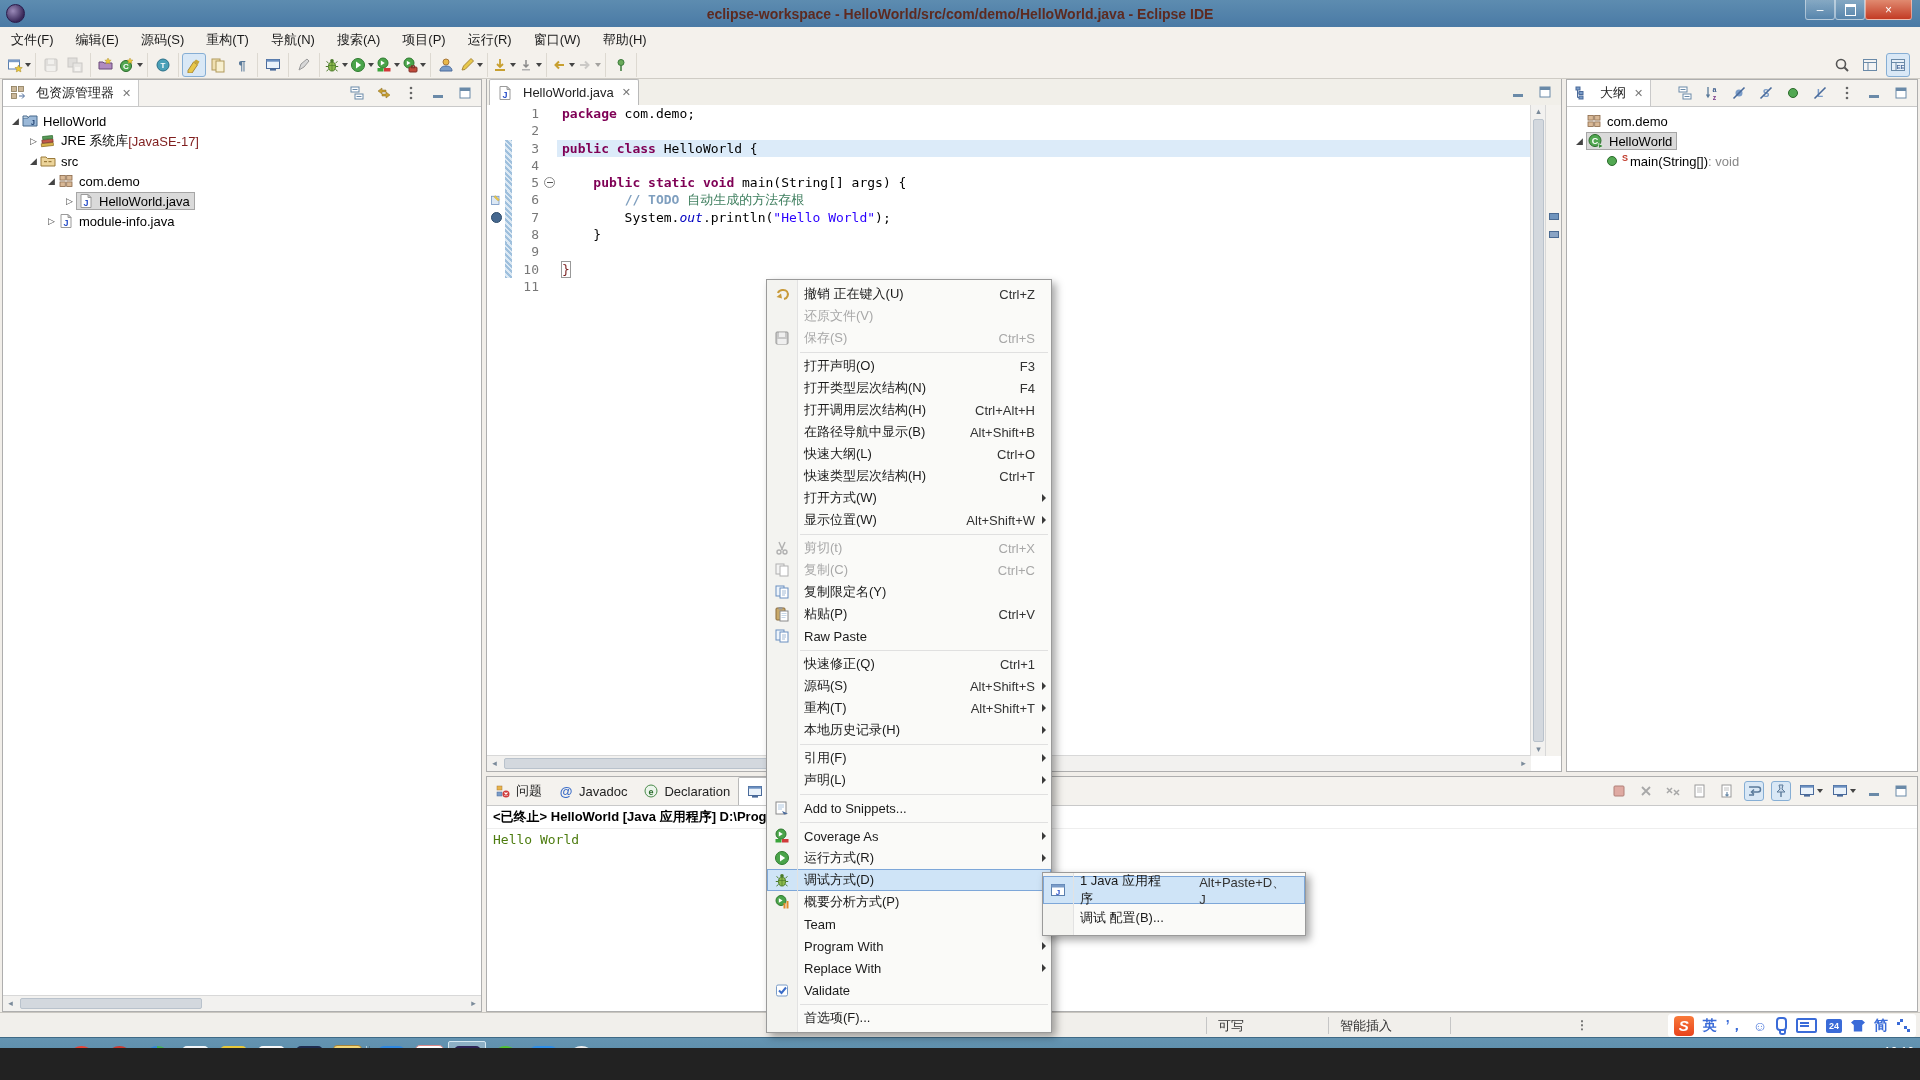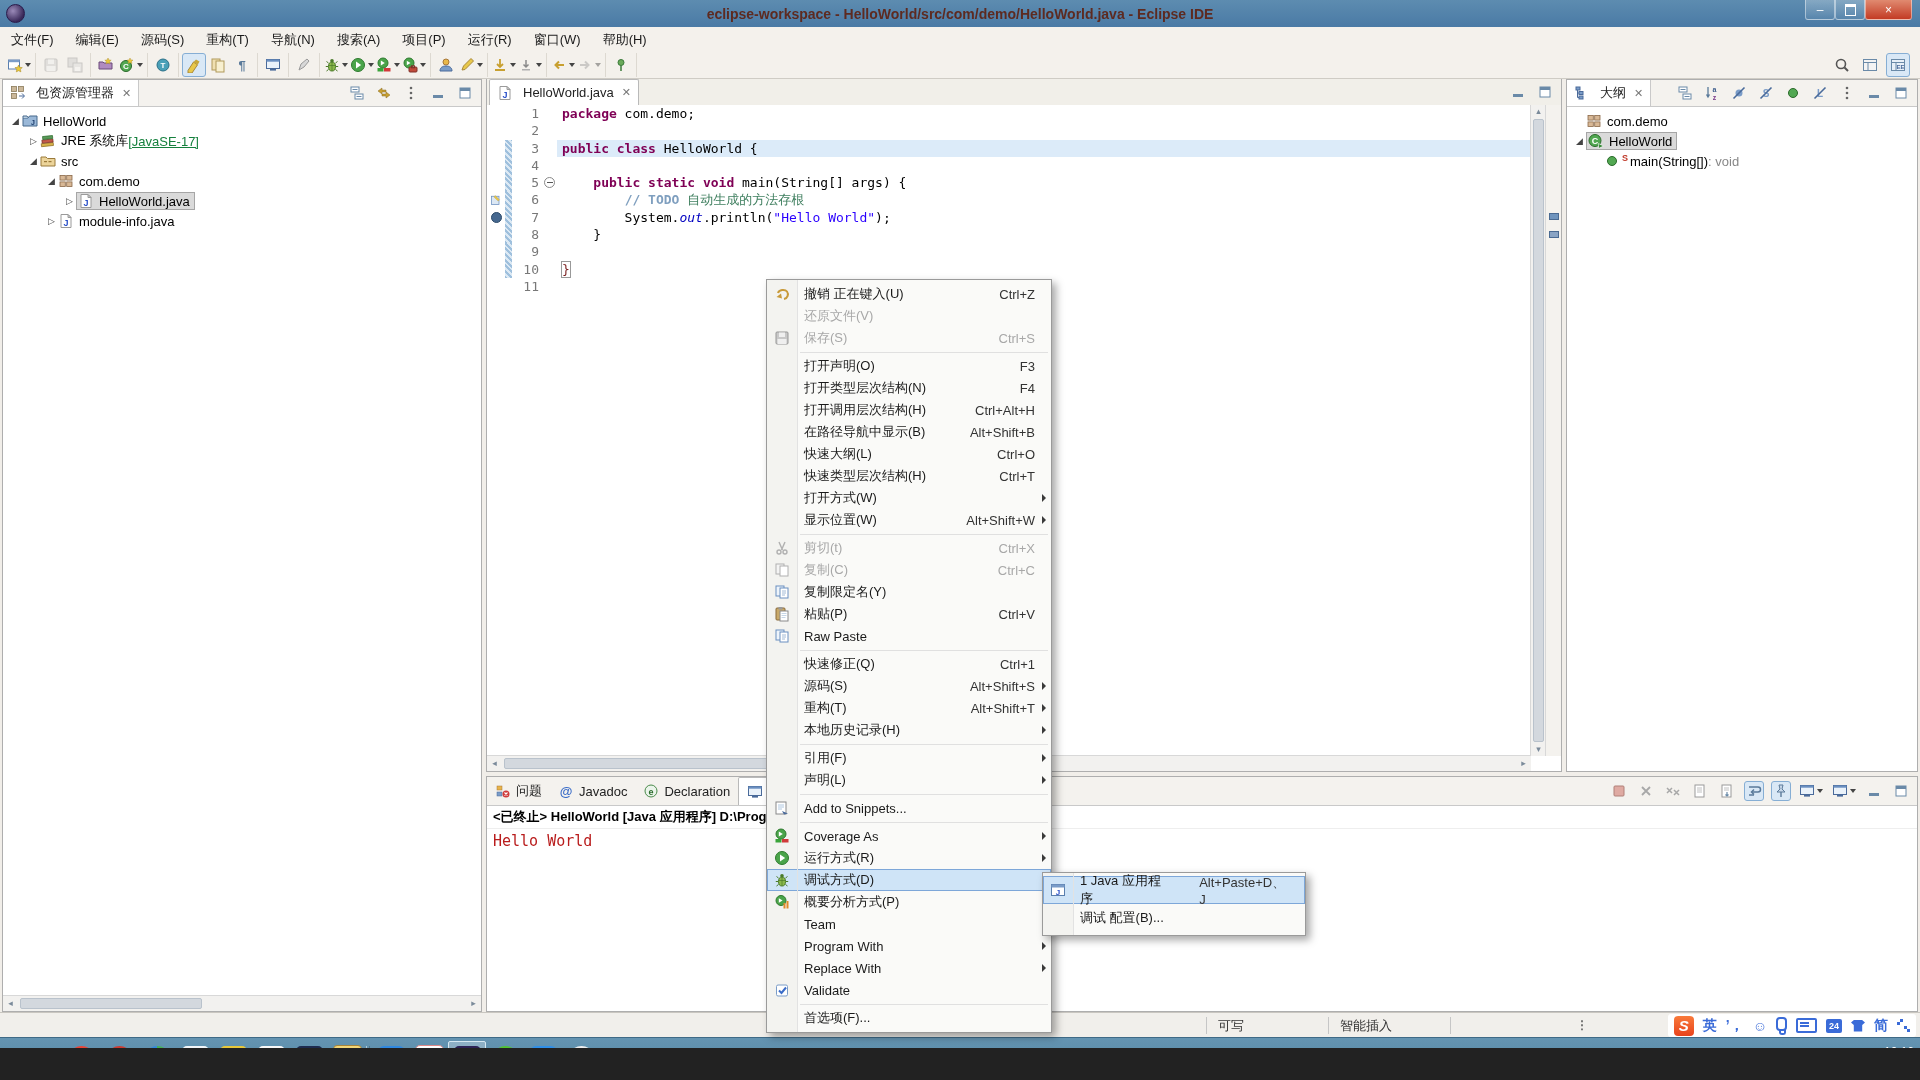--- a/index.html
+++ b/index.html
@@ -32,21 +32,21 @@
   .x{color:#777;font-size:11px;margin-left:3px;}
   .ptools{margin-left:auto;display:flex;align-items:center;gap:7px;padding-right:6px;}
   .ptools .tbtn{min-width:18px;height:18px;}
   .dots{color:#666;font-size:12px;font-weight:bold;letter-spacing:1px;}
   
   .row{height:20px;display:flex;align-items:center;font-size:13px;white-space:nowrap;}
   .arr{width:13px;text-align:center;font-size:9px;color:#444;flex:none;}
   .ticon{width:16px;height:16px;flex:none;margin-right:5px;}
   .ticon svg{width:16px;height:16px;}
   .selbox{display:flex;align-items:center;background:#dadada;border:1px solid #a6a6a6;padding:0 4px 0 1px;height:18px;box-sizing:border-box;}
-  .qual{color:#15803d;text-decoration:underline;}
+  .qual{color:#7f1d1d;}
   .suffix{color:#888;}
   .supS{color:#c03a2a;font-size:9px;font-weight:bold;margin:-6px 2px 0 -3px;}
   
   .hscroll{position:absolute;left:0;right:0;bottom:0;height:15px;background:#f2f1ef;border-top:1px solid #d8d8d8;display:flex;align-items:center;}
   .vscroll{position:absolute;top:26px;bottom:15px;width:15px;background:#f2f1ef;border-left:1px solid #d8d8d8;display:flex;flex-direction:column;align-items:center;}
   .sarr{color:#7a8a9a;font-size:9px;line-height:13px;width:15px;text-align:center;}
   .sthumb{background:#d3d8de;border:1px solid #b9c2cc;border-radius:2px;}
   
   #editor-tabs{height:26px;background:#f1efe9;border-bottom:1px solid #c9c9c9;display:flex;align-items:stretch;}
   #code{position:absolute;left:0;top:26px;right:30px;bottom:15px;background:#fff;overflow:hidden;font-family:"DejaVu Sans Mono","Liberation Mono",monospace;font-size:13px;}
@@ -65,21 +65,21 @@
   .fd{color:#0000c0;font-style:italic;}
   .br{color:#7a1f1f;outline:1px solid #999;}
   .foldm{width:9px;height:9px;border:1px solid #888;border-radius:50%;background:#fff;position:relative;}
   .foldm::after{content:"";position:absolute;left:1.5px;right:1.5px;top:3.5px;height:1px;background:#555;}
   .bpdot{width:9px;height:9px;border-radius:50%;background:#46688f;border:1px solid #2c4a6a;}
   #overview{position:absolute;top:26px;bottom:15px;right:0;width:15px;background:#f4f2ee;border-left:1px solid #d8d8d8;}
   .ovmark{position:absolute;left:3px;width:8px;height:5px;background:#6f94bd;border:1px solid #4a6a92;}
   
   #bp-statusline{position:relative;height:22px;line-height:22px;font-size:13px;font-weight:bold;color:#000;white-space:nowrap;overflow:hidden;padding-left:6px;border-bottom:1px solid #eee;}
   #bp-status-right{position:absolute;left:566px;top:0;}
-  #bp-output{font-family:"DejaVu Sans Mono","Liberation Mono",monospace;font-size:15px;padding:3px 0 0 6px;color:#b91c1c;}
+  #bp-output{font-family:"DejaVu Sans Mono","Liberation Mono",monospace;font-size:13px;padding:3px 0 0 6px;color:#4d7c0f;}
   .btab{display:flex;align-items:center;gap:5px;padding:0 8px;font-size:13px;color:#222;}
   .btab.activeb{background:#fff;border:1px solid #b9b9b9;border-bottom:none;border-radius:2px 2px 0 0;}
   .btab svg{width:16px;height:16px;}
   
   .cmenu{position:absolute;background:#fafaf8;border:1px solid #9a9a9a;box-shadow:4px 4px 8px rgba(0,0,0,.35);padding:3px 0;font-size:13px;z-index:50;}
   .cmenu::before{content:"";position:absolute;left:0;top:0;bottom:0;width:30px;background:#f3f3f0;}
   .cmenu::after{content:"";position:absolute;left:30px;top:0;bottom:0;width:1px;background:#e2e2e2;}
   .citem{height:22px;display:flex;align-items:center;position:relative;padding-right:16px;}
   .citem .cic{width:30px;flex:none;display:flex;align-items:center;justify-content:center;position:relative;z-index:2;}
   .citem .cic svg{width:16px;height:16px;}

